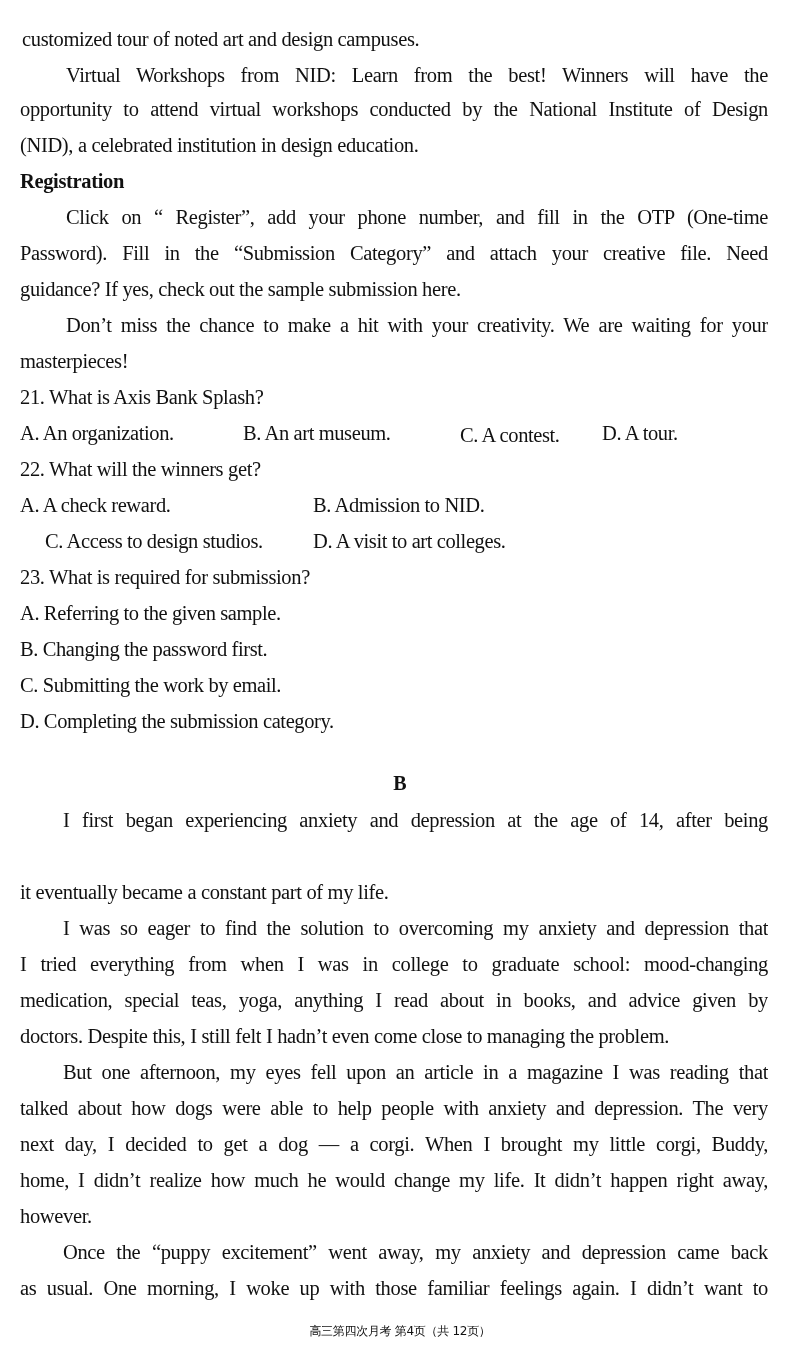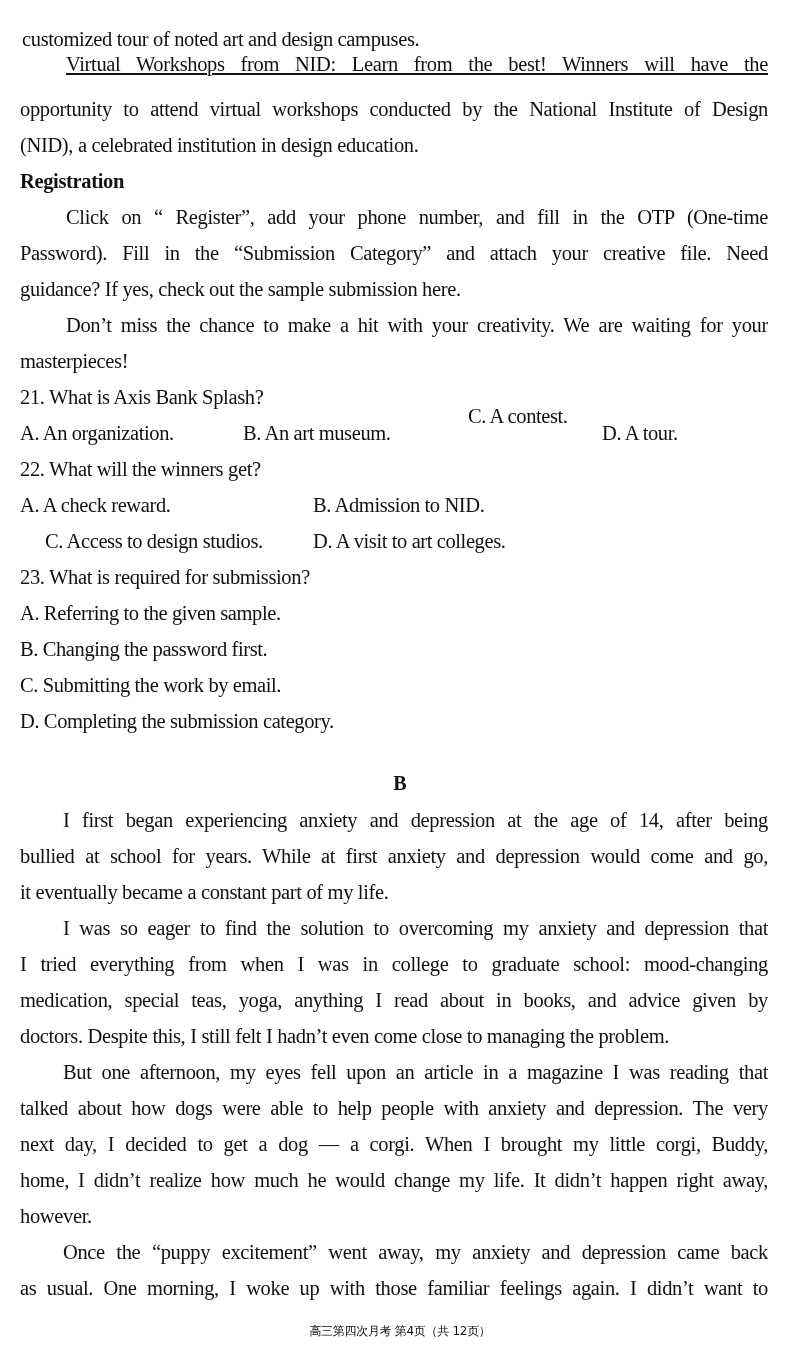--- a/index.html
+++ b/index.html
@@ -69,55 +69,54 @@
       letter-spacing: -0.3px;
     }
   </style>
 </head>
 <body>
 
 <div class="page">
 
   <div class="line" style="top:27px;left:22px;">customized tour of noted art and design campuses.</div>
 
-  <div class="line indent justify" style="top:52px;text-decoration:underline;">Virtual Workshops from NID: Learn from the best! Winners will have the</div>
+  <div class="line indent justify" style="top:63px;">Virtual Workshops from NID: Learn from the best! Winners will have the</div>
   <div class="line justify" style="top:97px;">opportunity to attend virtual workshops conducted by the National Institute of Design</div>
   <div class="line" style="top:133px;">(NID), a celebrated institution in design education.</div>
 
   <div class="line bold" style="top:169px;">Registration</div>
 
   <div class="line indent justify" style="top:205px;">Click on “ Register”, add your phone number, and fill in the OTP (One-time</div>
   <div class="line justify" style="top:241px;">Password). Fill in the “Submission Category” and attach your creative file. Need</div>
   <div class="line" style="top:277px;">guidance? If yes, check out the sample submission here.</div>
 
   <div class="line indent justify" style="top:313px;">Don’t miss the chance to make a hit with your creativity. We are waiting for your</div>
   <div class="line" style="top:349px;">masterpieces!</div>
 
   <div class="line" style="top:385px;">21. What is Axis Bank Splash?</div>
   <div class="opt" style="top:421px;left:20px;">A. An organization.</div>
   <div class="opt" style="top:421px;left:243px;">B. An art museum.</div>
-  <div class="opt" style="top:404px;left:460px;margin-left:8px;">C. A contest.</div>
+  <div class="opt" style="top:423px;left:460px;">C. A contest.</div>
   <div class="opt" style="top:421px;left:602px;">D. A tour.</div>
 
   <div class="line" style="top:457px;">22. What will the winners get?</div>
   <div class="opt" style="top:493px;left:20px;">A. A check reward.</div>
   <div class="opt" style="top:493px;left:313px;">B. Admission to NID.</div>
   <div class="opt" style="top:529px;left:20px;margin-left:25px;">C. Access to design studios.</div>
   <div class="opt" style="top:529px;left:313px;">D. A visit to art colleges.</div>
 
   <div class="line" style="top:565px;">23. What is required for submission?</div>
   <div class="opt" style="top:601px;left:20px;">A. Referring to the given sample.</div>
   <div class="opt" style="top:637px;left:20px;">B. Changing the password first.</div>
   <div class="opt" style="top:673px;left:20px;">C. Submitting the work by email.</div>
   <div class="opt" style="top:709px;left:20px;">D. Completing the submission category.</div>
 
   <div class="heading-b" style="top:771px;">B</div>
 
   <div class="line indent justify" style="top:808px;left:63px;width:705px;">I first began experiencing anxiety and depression at the age of 14, after being</div>
-  <div class="line justify" style="top:844px;">bullied at school for years. While at first anxiety and depression would come and go,</div>
   <div class="line" style="top:880px;">it eventually became a constant part of my life.</div>
 
   <div class="line indent justify" style="top:916px;left:63px;width:705px;">I was so eager to find the solution to overcoming my anxiety and depression that</div>
   <div class="line justify" style="top:952px;">I tried everything from when I was in college to graduate school: mood-changing</div>
   <div class="line" style="top:1024px;">doctors. Despite this, I still felt I hadn’t even come close to managing the problem.</div>
   <div class="line justify" style="top:988px;">medication, special teas, yoga, anything I read about in books, and advice given by</div>
 
   <div class="line indent justify" style="top:1060px;left:63px;width:705px;">But one afternoon, my eyes fell upon an article in a magazine I was reading that</div>
   <div class="line justify" style="top:1096px;">talked about how dogs were able to help people with anxiety and depression. The very</div>
   <div class="line justify" style="top:1132px;">next day, I decided to get a dog — a corgi. When I brought my little corgi, Buddy,</div>

